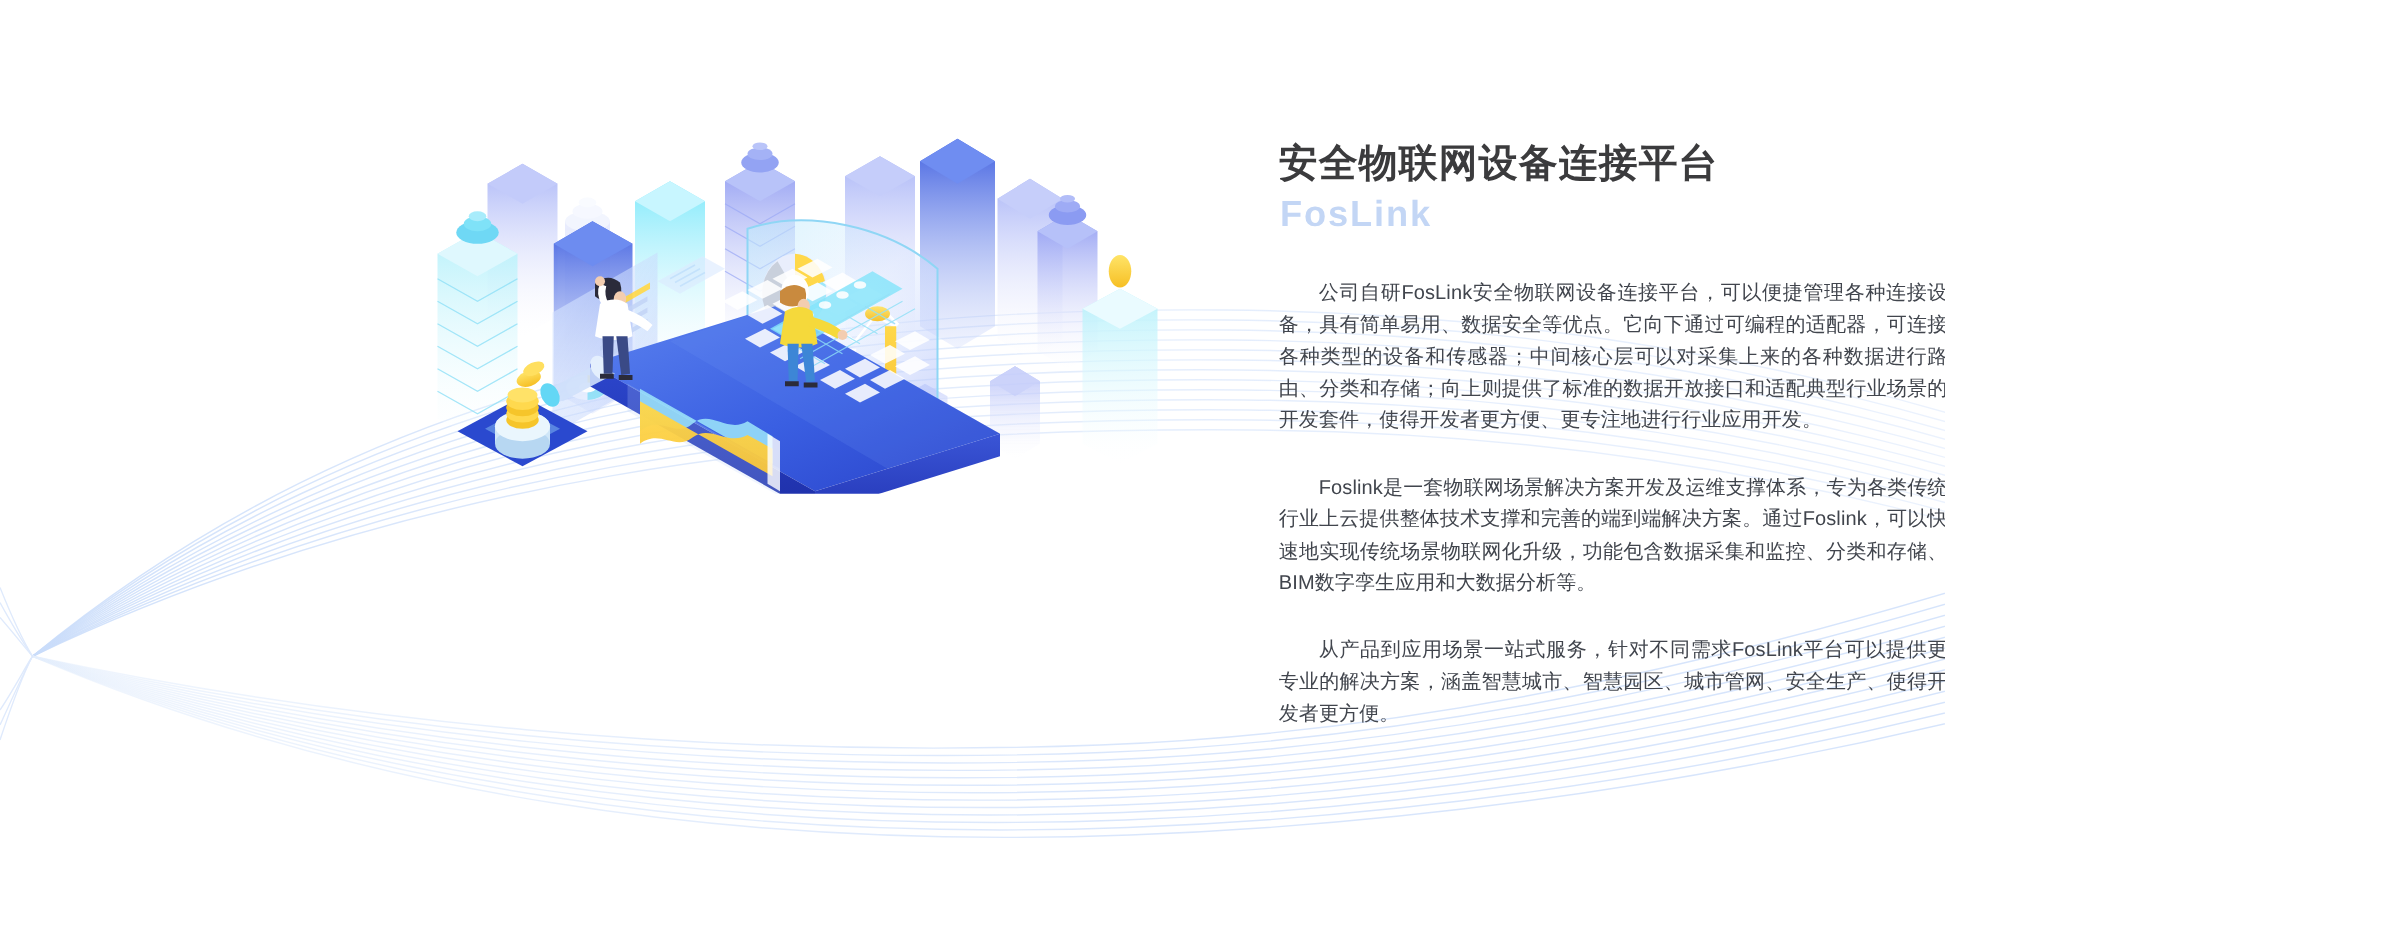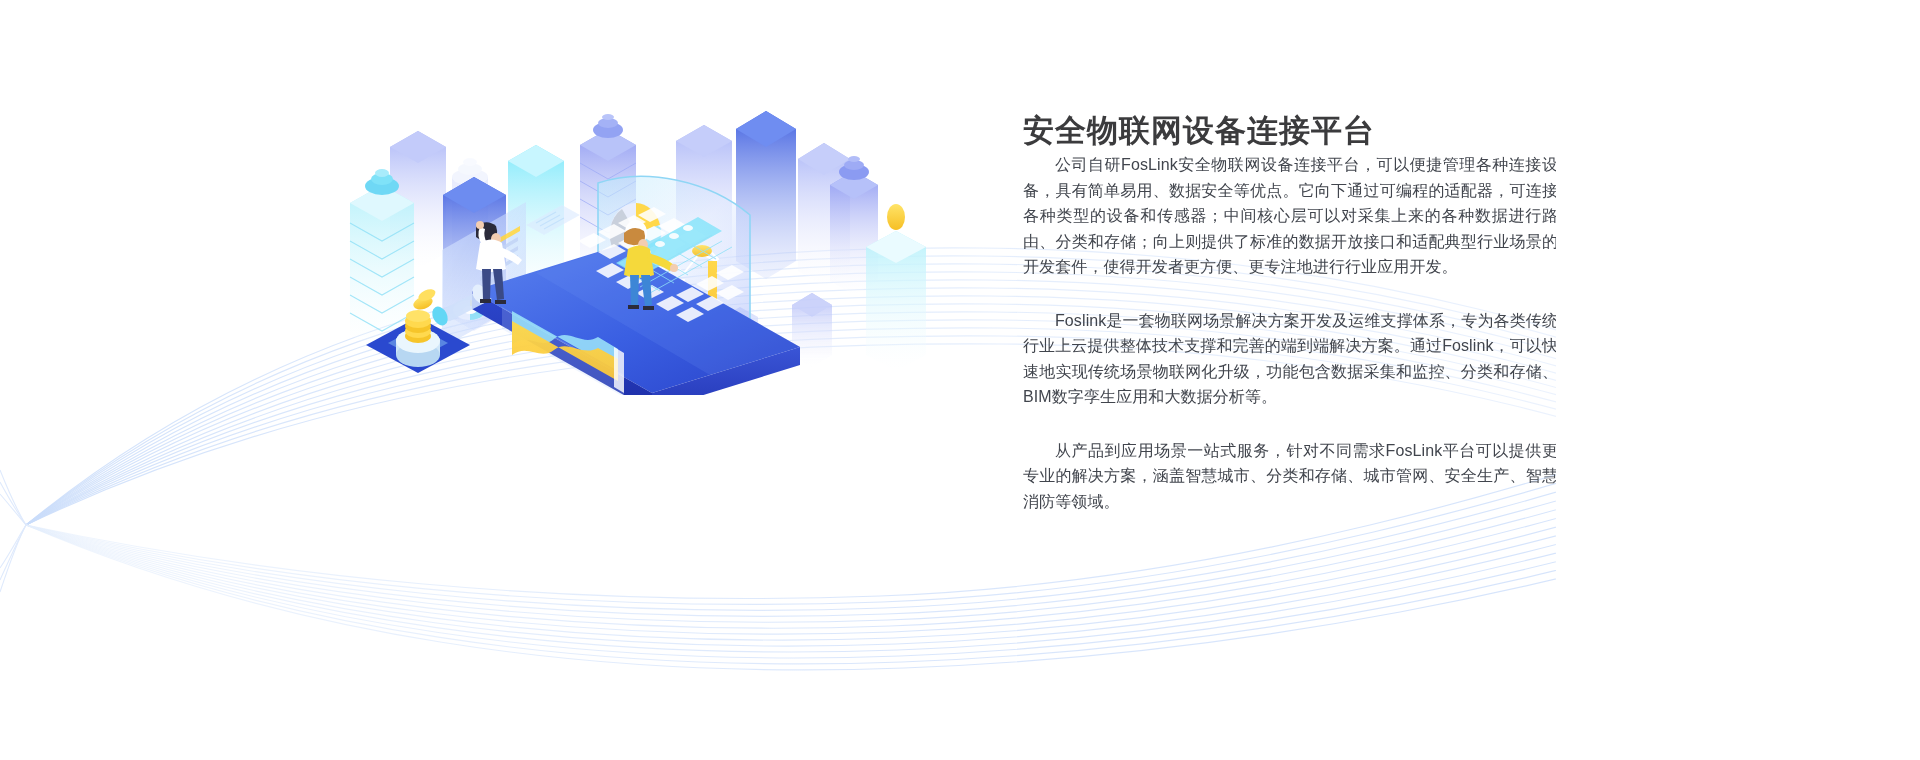--- a/index.html
+++ b/index.html
@@ -57,20 +57,21 @@
   }
   #page-subtitle {
     font-size: 29px;
     font-weight: bold;
     color: #c3d6f5;
     letter-spacing: 1.5px;
     line-height: 40px;
     margin: 0 0 0 1px;
   }
   #body-copy {
+    margin-top: 30px;
   }
   .para {
     font-size: 16px;
     line-height: 25.5px;
     color: #41454d;
     margin: 0 0 28px 0;
     text-indent: 2em;
     text-align: justify;
     text-justify: inter-ideograph;
     letter-spacing: 0.1px;
@@ -457,20 +458,21 @@
       <ellipse cx="344" cy="213" rx="4" ry="4" fill="#f3cdb0"></ellipse>
       <path d="M300,220 l9,0 l-1,30 l-7,0 z" fill="#3d86d6"></path>
       <path d="M311,220 l9,0 l2,30 l-7,1 z" fill="#3d86d6"></path>
       <path d="M298,250 l11,0 l0,4 l-11,0 z" fill="#2b2b3a"></path>
       <path d="M313,251 l11,0 l0,4 l-11,0 z" fill="#2b2b3a"></path>
     </g>
   </svg>
 
   <div id="text-col">
     <h1 id="page-title">安全物联网设备连接平台</h1>
+    <div id="page-subtitle">FosLink</div>
     <div id="body-copy">
       <p class="para">公司自研FosLink安全物联网设备连接平台，可以便捷管理各种连接设备，具有简单易用、数据安全等优点。它向下通过可编程的适配器，可连接各种类型的设备和传感器；中间核心层可以对采集上来的各种数据进行路由、分类和存储；向上则提供了标准的数据开放接口和适配典型行业场景的开发套件，使得开发者更方便、更专注地进行行业应用开发。</p>
       <p class="para">Foslink是一套物联网场景解决方案开发及运维支撑体系，专为各类传统行业上云提供整体技术支撑和完善的端到端解决方案。通过Foslink，可以快速地实现传统场景物联网化升级，功能包含数据采集和监控、分类和存储、BIM数字孪生应用和大数据分析等。</p>
-      <p class="para">从产品到应用场景一站式服务，针对不同需求FosLink平台可以提供更专业的解决方案，涵盖智慧城市、分类和存储、城市管网、安全生产、智慧消防等领域。</p>
+      <p class="para">从产品到应用场景一站式服务，针对不同需求FosLink平台可以提供更专业的解决方案，涵盖智慧城市、智慧园区、城市管网、安全生产、使得开发者更方便。</p>
     </div>
   </div>
 
 </div>
 
 </body></html>

